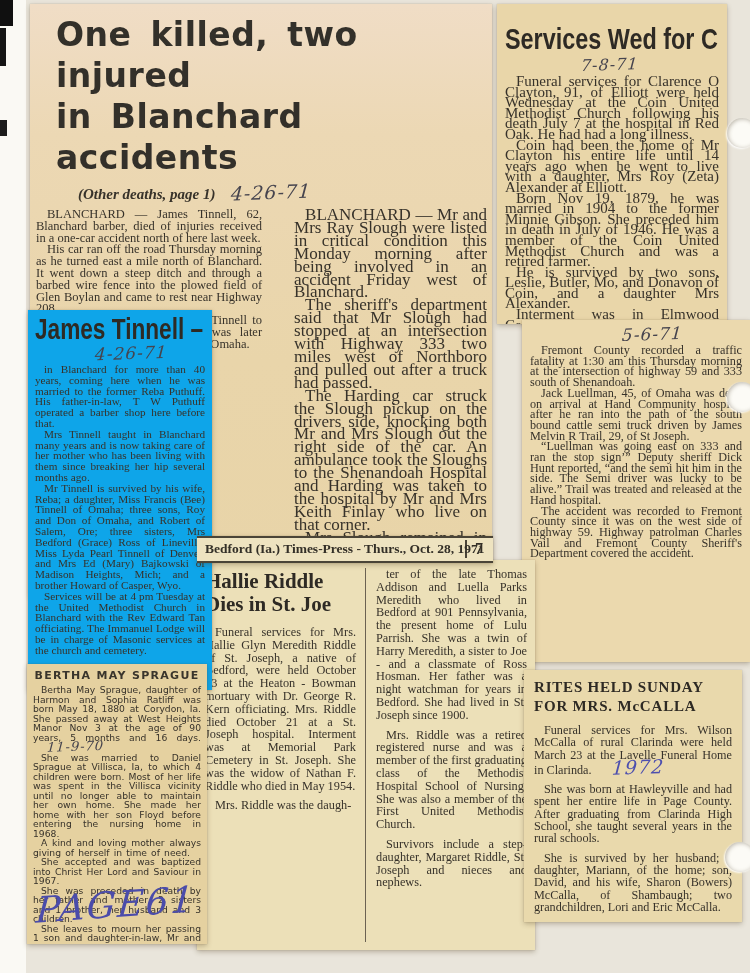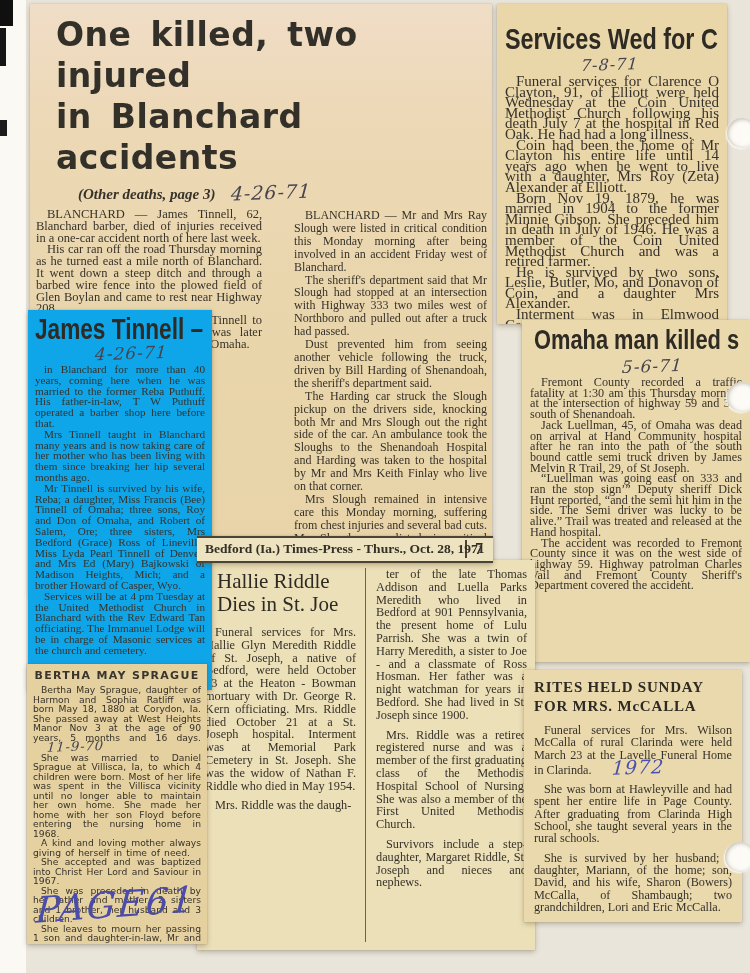--- a/index.html
+++ b/index.html
@@ -27,21 +27,21 @@
   .clipA{left:30px;top:4px;width:462px;height:592px;z-index:1;
          background:linear-gradient(180deg,#f0ddc6 0%,#ecd8b4 22%,#e9d5aa 60%,#e8d4a8 100%);}
   .headA{padding:10px 0 0 26px;font-family:"DejaVu Sans",sans-serif;font-weight:bold;
          font-size:33px;line-height:41px;color:#33302a;word-spacing:7px;letter-spacing:.5px;}
   .headA .l2{padding-left:0px;}
   .subrowA{margin:3px 0 6px 48px;font-size:15px;}
   .subheadA{font-weight:bold;font-style:italic;}
   .dateA{font-size:19px;margin-left:12px;}
   .colsA{display:flex;gap:32px;padding:0 5px 0 6px;}
   .colA1{width:232px;font-size:12.5px;line-height:11.8px;}
-  .colA2{width:198px;font-size:12px;line-height:12.9px;}
+  .colA2{width:198px;font-size:17px;line-height:12.9px;}
 
   
   .clipB{left:28px;top:310px;width:184px;height:380px;z-index:3;background:#0ea5e9;padding:4px 7px;box-sizing:border-box;}
   .headB{font-size:29px;line-height:30px;}
   .dateB{margin:-1px 0 1px 60px;font-size:17px;}
   .bodyB{font-size:11.2px;line-height:10.8px;}
   .bodyB p{text-indent:9px;}
 
   
   .clipC{left:27px;top:664px;width:180px;height:280px;z-index:4;background:#e5d1a0;padding:5px 6px;box-sizing:border-box;
@@ -67,21 +67,21 @@
   .stripF{left:197px;top:536px;width:296px;height:27px;z-index:3;background:#eee3c0;
           border-top:2px solid #4a4437;border-bottom:2px solid #4a4437;padding:3px 8px 0 8px;box-sizing:border-box;
           font-weight:bold;font-size:13.5px;white-space:nowrap;color:#332f27;}
   .pgno{float:right;border-left:2px solid #4a4437;padding:0 2px 0 8px;font-size:16px;margin-top:-1px;}
 
   
   .clipG{left:197px;top:560px;width:338px;height:390px;z-index:2;background:#ece0b8;padding:8px 8px;box-sizing:border-box;
          display:flex;gap:10px;}
   .colG1{width:152px;border-right:1px solid #6b6252;padding-right:9px;}
   .colG2{width:152px;}
-  .headG{font-weight:normal;font-size:21px;line-height:23px;margin:2px 12px 10px;color:#2e2a24;}
+  .headG{font-weight:bold;font-size:21px;line-height:23px;margin:2px 0 10px;color:#2e2a24;}
   .bodyG{font-size:12.3px;line-height:12.8px;}
   .bodyG p{margin:0 0 7px;text-indent:10px;text-align:justify;}
 
   
   .clipH{left:524px;top:670px;width:218px;height:252px;z-index:3;background:#e9d9ac;padding:8px 10px;box-sizing:border-box;}
   .titleH{font-weight:bold;font-size:15px;line-height:19px;letter-spacing:.8px;color:#2e2a24;}
   .bodyH{margin-top:8px;font-size:12.2px;line-height:12.3px;}
   .bodyH p{margin:0 0 7px;text-indent:10px;text-align:justify;}
   .dateH{font-size:19px;margin-left:10px;}
 
@@ -93,35 +93,34 @@
 
 <div class="page">
   <div class="scan-strip"></div>
 
   <div class="clip clipA">
     <div class="headA">
       <div>One killed, two injured</div>
       <div class="l2">in Blanchard accidents</div>
     </div>
     <div class="subrowA">
-      <span class="subheadA">(Other deaths, page 3)</span>
+      <span class="subheadA">(Other deaths, page 1)</span>
       <span class="hw dateA">4-26-71</span>
     </div>
     <div class="colsA np">
       <div class="colA1">
         <p>BLANCHARD — James Tinnell, 62, Blanchard barber, died of injuries received in a one-car accident north of here last week.</p>
         <p>His car ran off the road Thursday morning as he turned east a mile north of Blanchard. It went down a steep ditch and through a barbed wire fence into the plowed field of Glen Boylan and came to rest near Highway 208.</p>
         <p>The Coin rescue unit took Mr Tinnell to the Hamburg hospital and he was later transferred to Veterans Hospital in Omaha.</p>
         <p>He died Sunday about 1 am.</p>
         <p>Mr Tinnell had been a barber in</p>
       </div>
       <div class="colA2">
         <p>BLANCHARD — Mr and Mrs Ray Slough were listed in critical condition this Monday morning after being involved in an accident Friday west of Blanchard.</p>
         <p>The sheriff's department said that Mr Slough had stopped at an intersection with Highway 333 two miles west of Northboro and pulled out after a truck had passed.</p>
-        <p>Dust prevented him from seeing another vehicle following the truck, driven by Bill Harding of Shenandoah, the sheriff's department said.</p>
         <p>The Harding car struck the Slough pickup on the drivers side, knocking both Mr and Mrs Slough out the right side of the car. An ambulance took the Sloughs to the Shenandoah Hospital and Harding was taken to the hospital by Mr and Mrs Keith Finlay who live on that corner.</p>
         <p>Mrs Slough remained in intensive care this Monday morning, suffering from chest injuries and several bad cuts. Mr Slough was listed in critical condition with broken ribs and a punctured lung.</p>
 
       </div>
     </div>
   </div>
 
   <div class="clip clipB">
     <div><span class="cond headB">James Tinnell –</span></div>
     <div class="hw dateB">4-26-71</div>
@@ -151,21 +150,20 @@
     <div class="np bodyD">
       <p>Funeral services for Clarence O Clayton, 91, of Elliott were held Wednesday at the Coin United Methodist Church following his death July 7 at the hospital in Red Oak. He had had a long illness.</p>
       <p>Coin had been the home of Mr Clayton his entire life until 14 years ago when he went to live with a daughter, Mrs Roy (Zeta) Alexander at Elliott.</p>
       <p>Born Nov 19, 1879, he was married in 1904 to the former Minnie Gibson. She preceded him in death in July of 1946. He was a member of the Coin United Methodist Church and was a retired farmer.</p>
       <p>He is survived by two sons, Leslie, Butler, Mo, and Donavon of Coin, and a daughter Mrs Alexander.</p>
       <p>Interment was in Elmwood Cemetery at Coin.</p>
     </div>
   </div>
 
   <div class="clip clipE">
-    <div><span class="cond headE">Omaha man killed s</span></div>
     <div class="hw dateE">5-6-71</div>
     <div class="np bodyE">
       <p>Fremont County recorded a traffic fatality at 1:30 am this Thursday morning at the intersection of highway 59 and 333 south of Shenandoah.</p>
       <p>Jack Luellman, 45, of Omaha was dead on arrival at Hand Community hospital after he ran into the path of the south bound cattle semi truck driven by James Melvin R Trail, 29, of St Joseph.</p>
       <p>“Luellman was going east on 333 and ran the stop sign’” Deputy sheriff Dick Hunt reported, “and the semi hit him in the side. The Semi driver was lucky to be alive.” Trail was treated and released at the Hand hospital.</p>
       <p>The accident was recorded to Fremont County since it was on the west side of highway 59. Highway patrolman Charles Vail and Fremont County Sheriff's Department covered the accident.</p>
     </div>
   </div>
 
   <div class="clip stripF">

